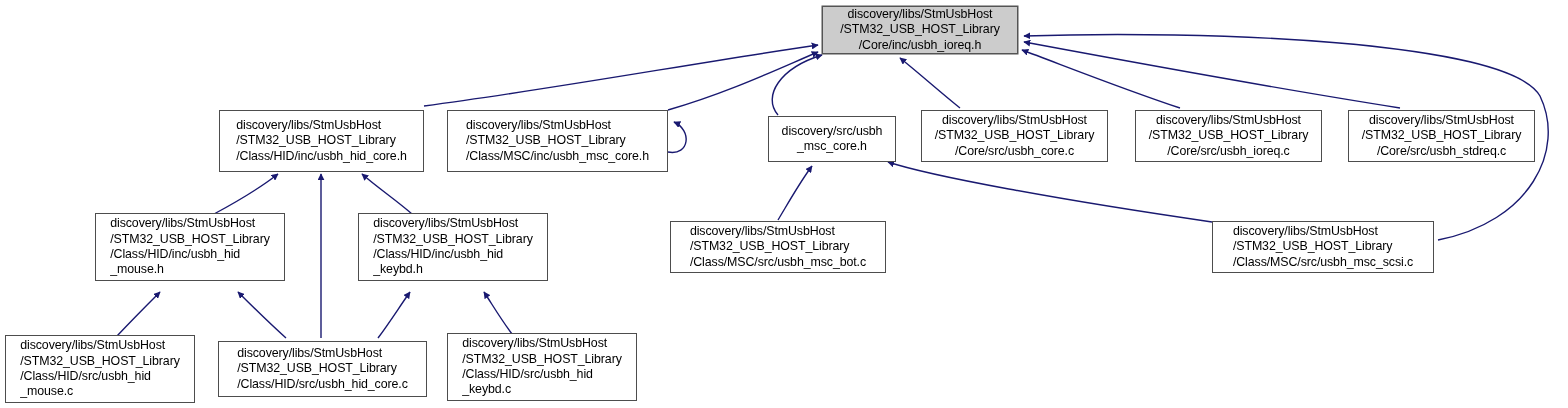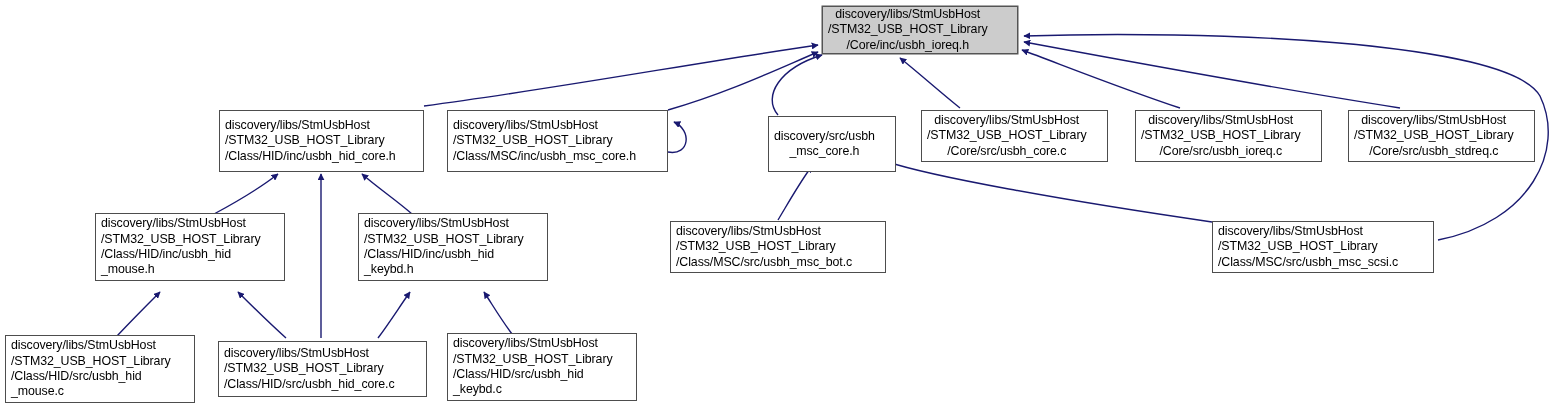--- a/index.html
+++ b/index.html
@@ -22,20 +22,21 @@
     top: 0;
     width: 1568px;
     height: 408px;
     pointer-events: none;
   }
   .node {
     position: absolute;
     box-sizing: border-box;
     display: flex;
     align-items: center;
+    justify-content: center;
     text-align: center;
     background: #ffffff;
     border: 1px solid #4d4d4d;
     color: #000000;
     font-size: 12.4px;
     line-height: 15.4px;
     letter-spacing: -0.1px;
     white-space: pre;
     z-index: 3;
   }
@@ -113,21 +114,21 @@
 /STM32_USB_HOST_Library
 /Class/HID/inc/usbh_hid_core.h</span>
   </div>
 
   <div class="node align-left" style="left:447px; top:110px; width:221px; height:62px;">
     <span class="node-label">discovery/libs/StmUsbHost
 /STM32_USB_HOST_Library
 /Class/MSC/inc/usbh_msc_core.h</span>
   </div>
 
-  <div class="node" style="left:768px; top:116px; width:128px; height:56px;">
+  <div class="node" style="left:768px; top:116px; width:128px; height:46px;">
     <span class="node-label">discovery/src/usbh
 _msc_core.h</span>
   </div>
 
   <div class="node" style="left:921px; top:110px; width:187px; height:52px;">
     <span class="node-label">discovery/libs/StmUsbHost
 /STM32_USB_HOST_Library
 /Core/src/usbh_core.c</span>
   </div>
 

